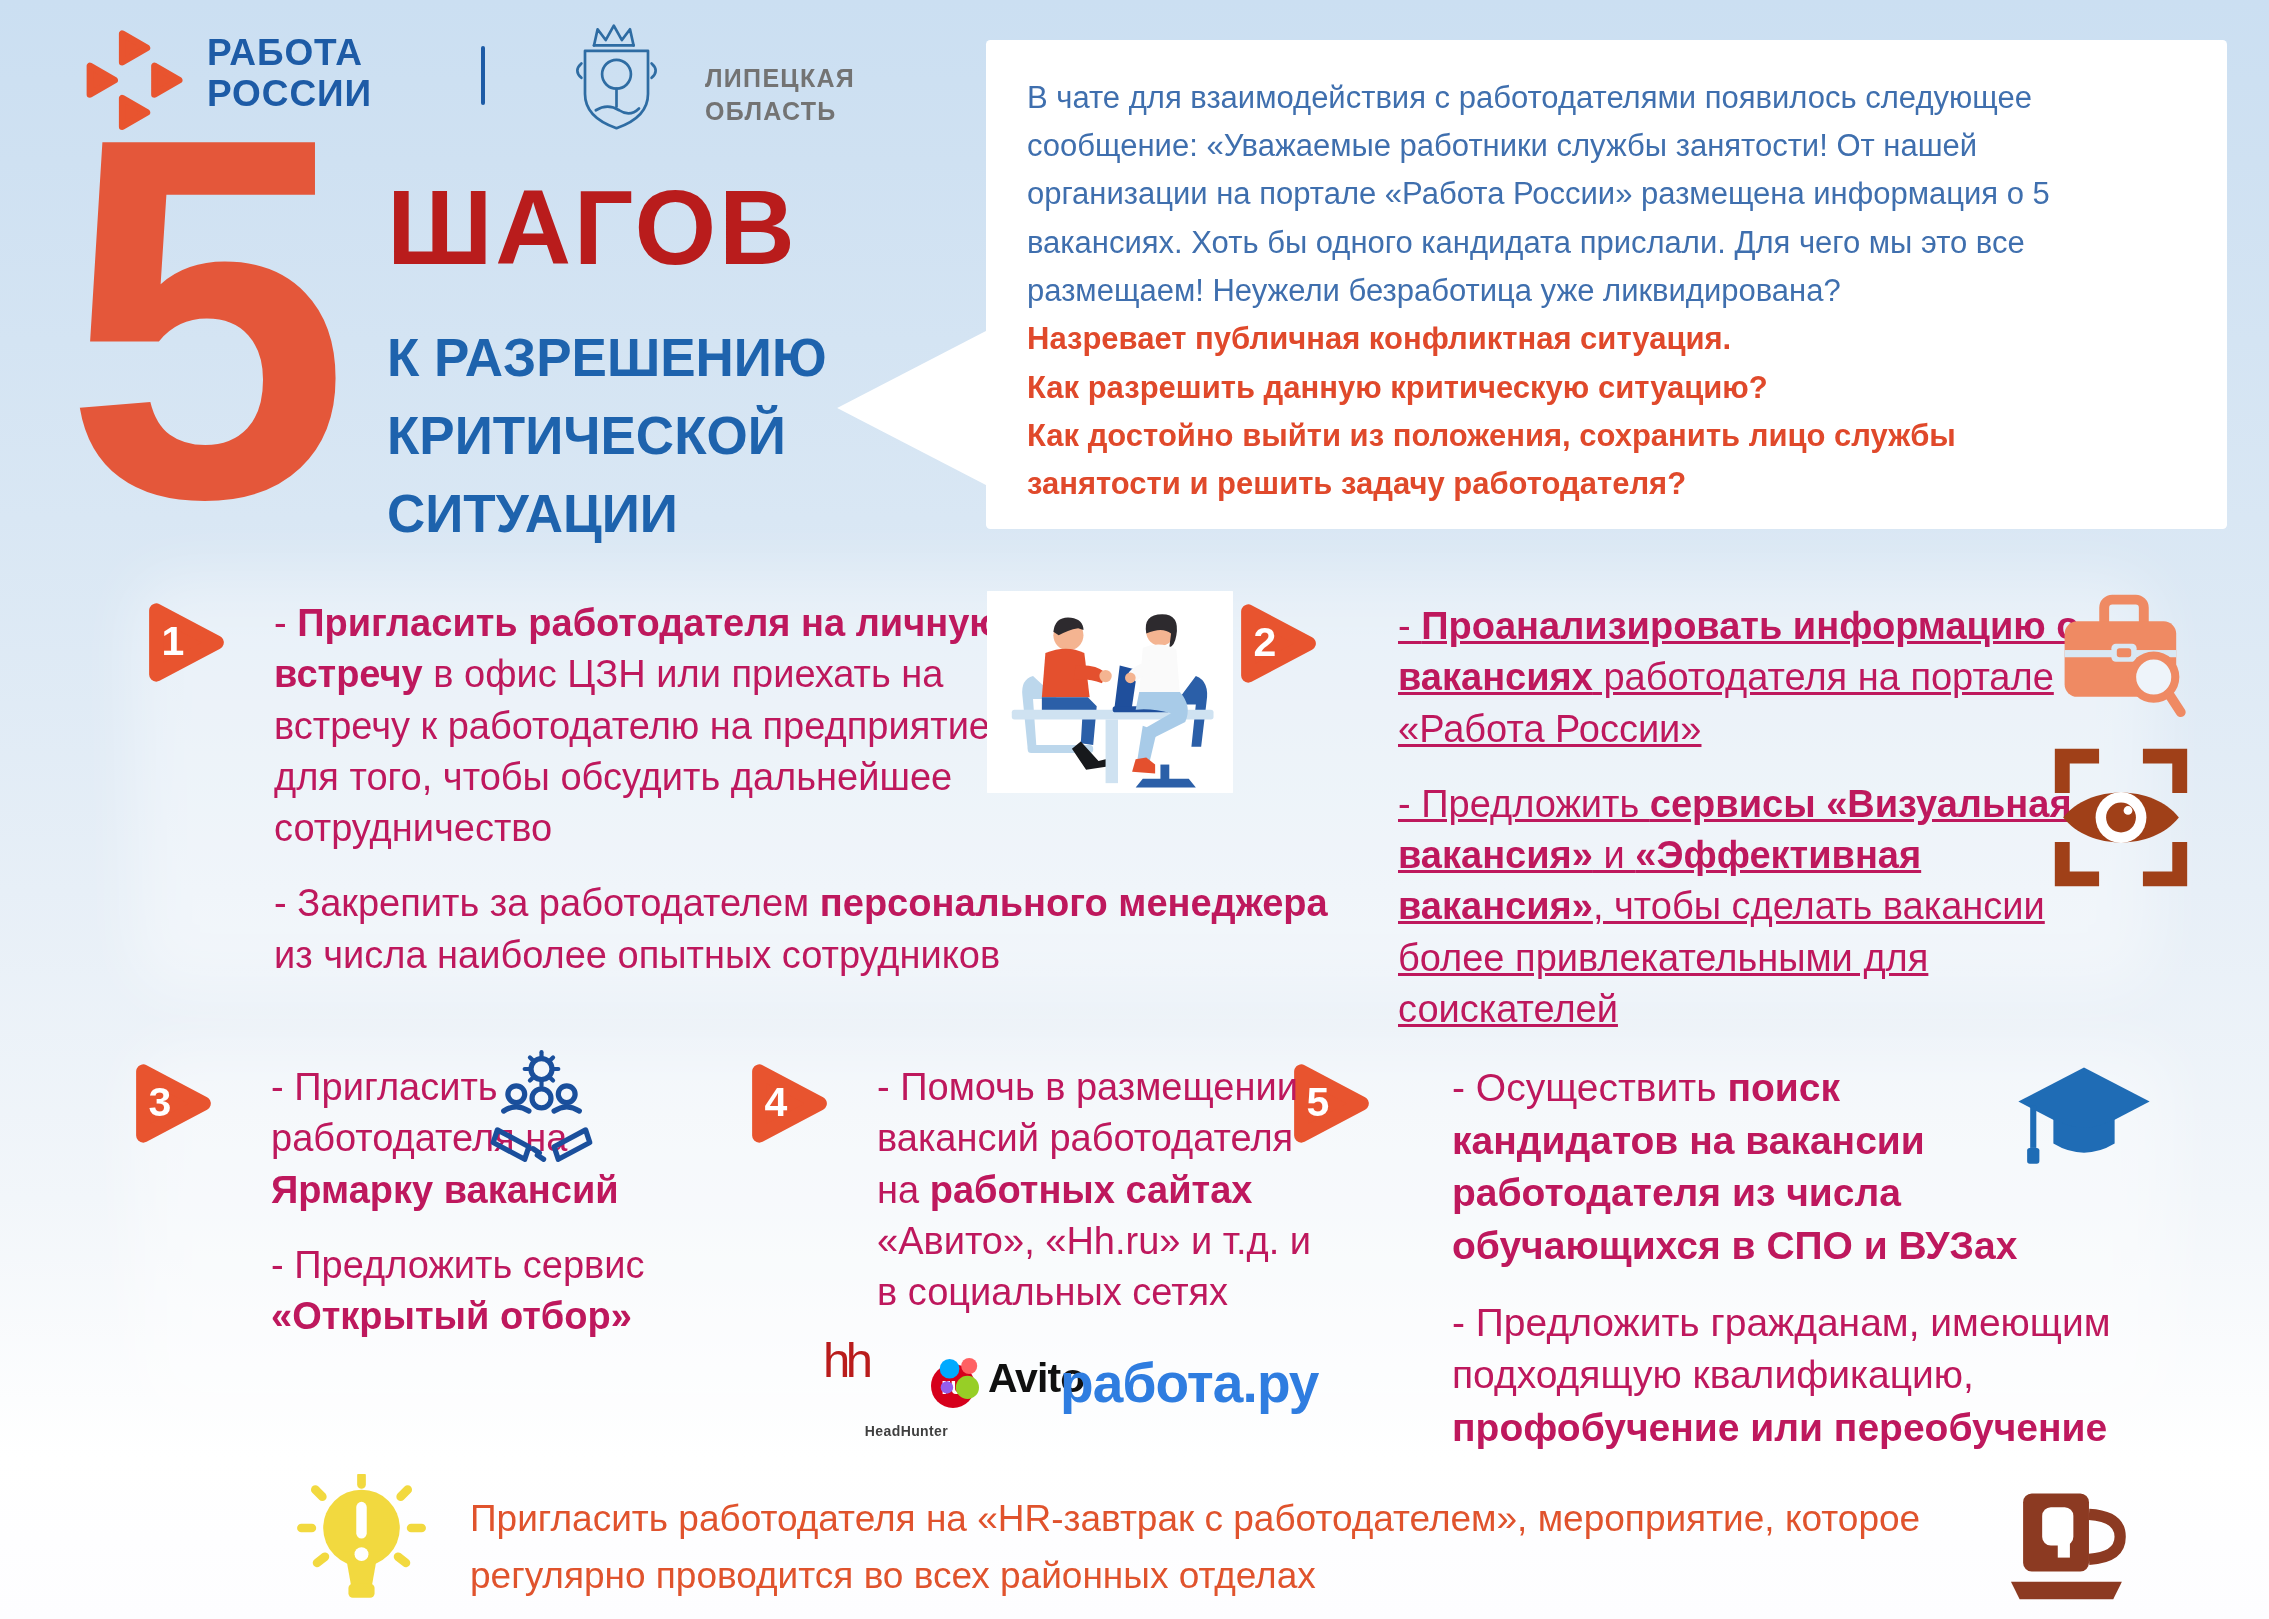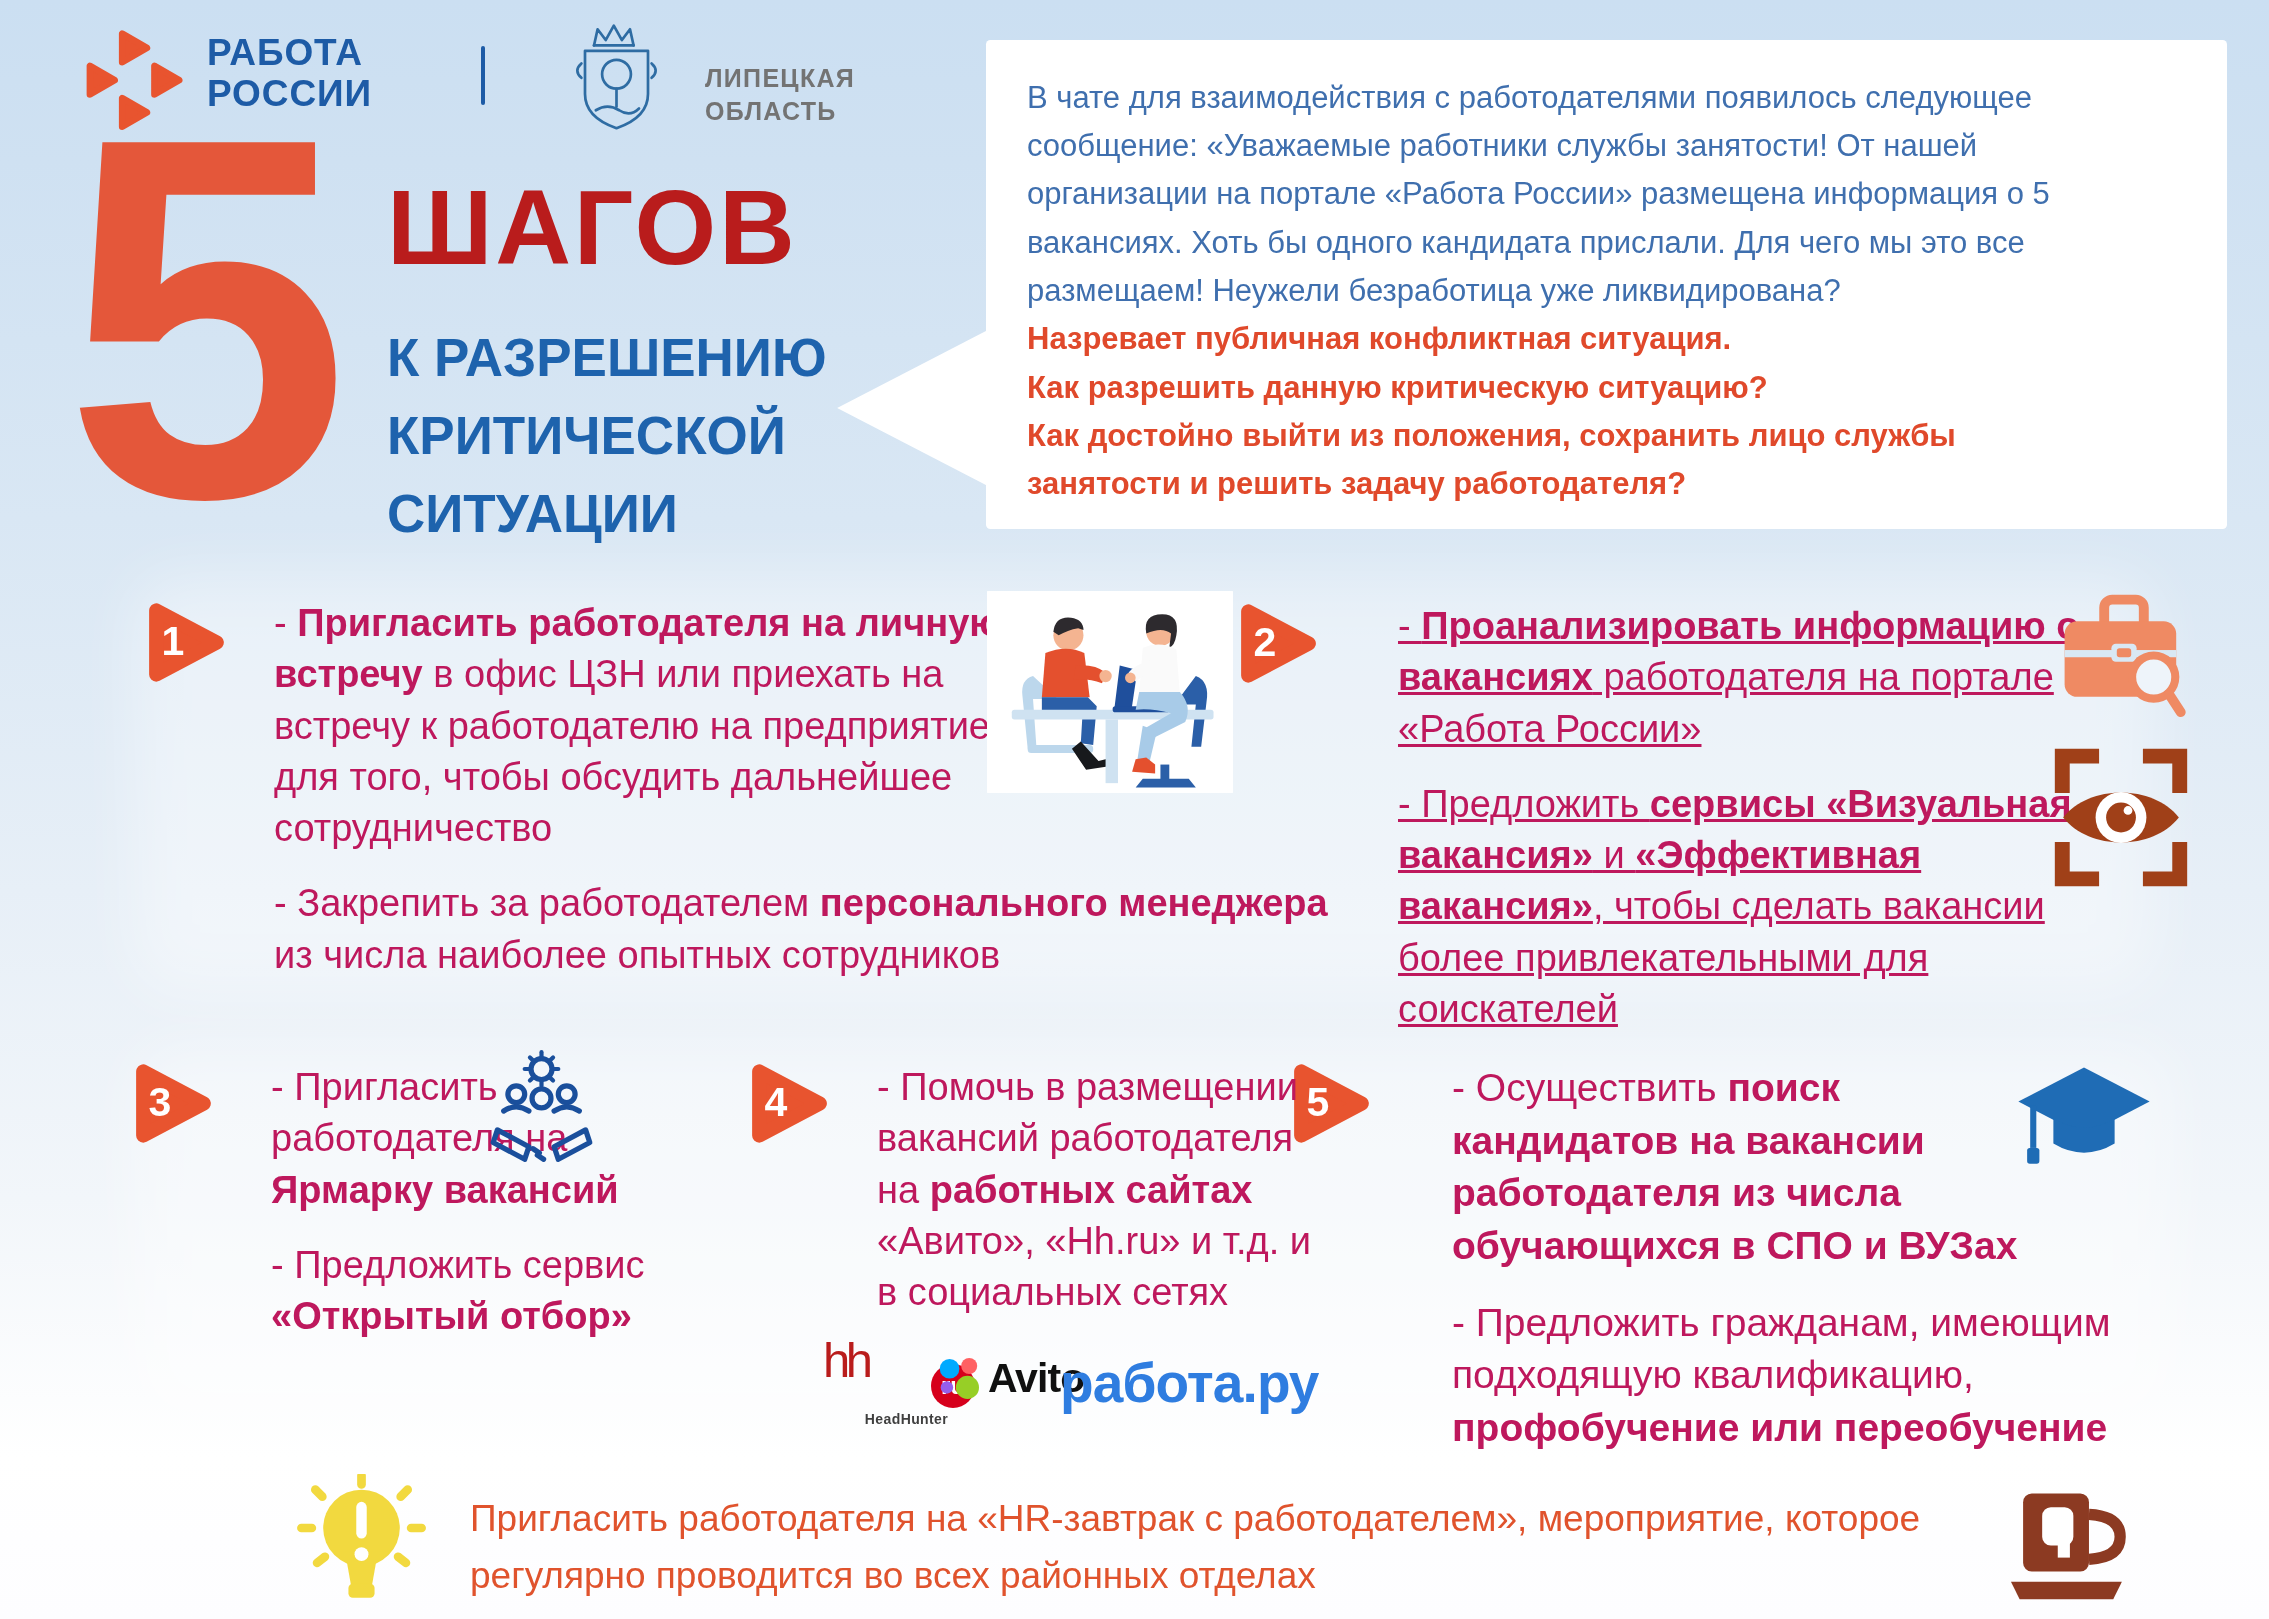--- a/index.html
+++ b/index.html
@@ -42,21 +42,21 @@
   #step4-text{left:835px;top:1062px;width:448px;}
   #step5-text{left:1410px;top:1062px;width:567px;font-size:39px;}
   #step5-text .wide{width:794px;}
 
   .illu{left:987px;top:591px;width:246px;height:202px;background:#ffffff;border-radius:3.5px;}
 
   
   .hh-logo{left:823px;top:1344px;width:160px;height:93px;}
   .hh-letters{position:absolute;left:0;top:-12.4px;font-size:49px;font-weight:normal;color:#b91c1c;letter-spacing:-4.4px;}
   .hh-ru{position:absolute;left:108px;top:19.5px;width:44px;height:44px;border-radius:50%;background:#d6001c;color:#fff;font-size:24px;font-weight:bold;display:flex;align-items:center;justify-content:center;}
-  .hh-sub{position:absolute;left:1.8px;top:67px;font-size:14px;font-weight:bold;color:#3f3f3f;letter-spacing:0.4px;padding-left:40px;}
+  .hh-sub{position:absolute;left:1.8px;top:79px;font-size:14px;font-weight:bold;color:#3f3f3f;letter-spacing:0.4px;padding-left:40px;}
   .avito-logo{left:938px;top:1355px;display:flex;align-items:center;gap:8.9px;}
   .avito-word{font-size:41px;font-weight:bold;color:#101010;letter-spacing:-0.9px;}
   .rabota-logo{left:1060px;top:1351px;font-size:55px;font-weight:bold;color:#2f7de0;letter-spacing:-0.9px;}
 
   
   .footer-text{left:470px;top:1490px;width:1525px;font-size:37px;line-height:1.55;color:#e0532d;}
   .footer-text b{font-weight:normal;}
 </style>
 </head>
 <body>

